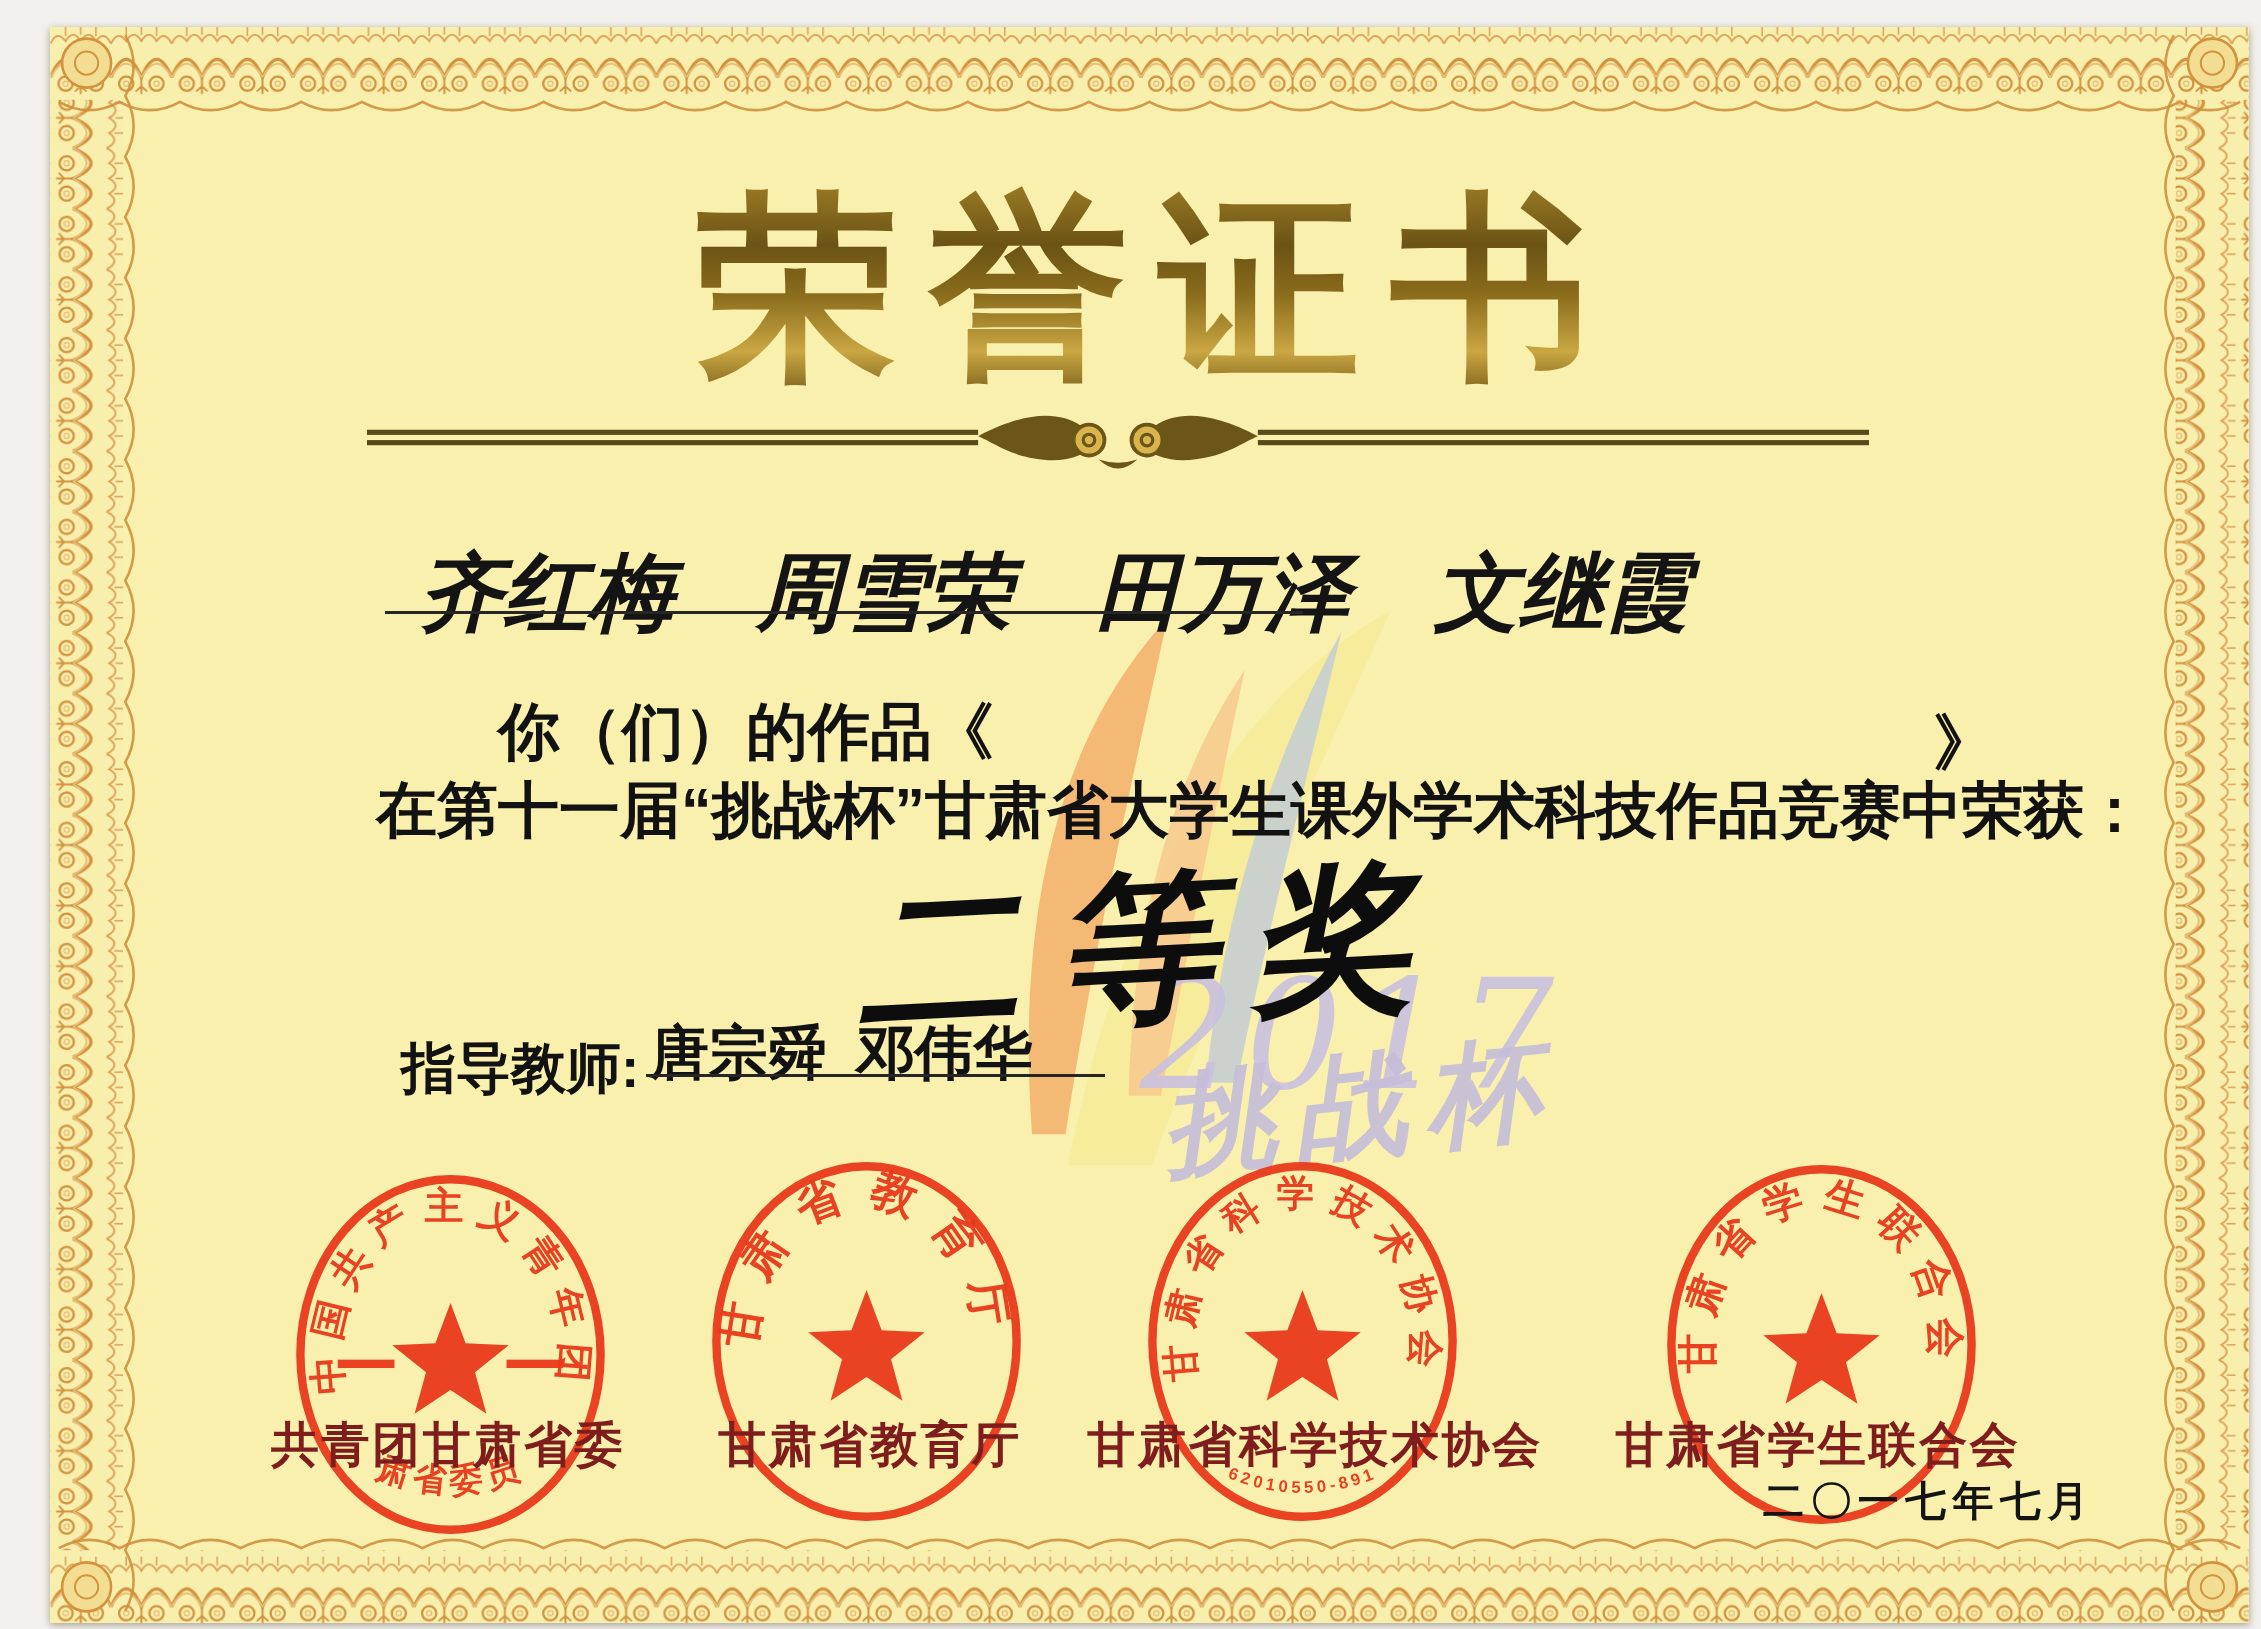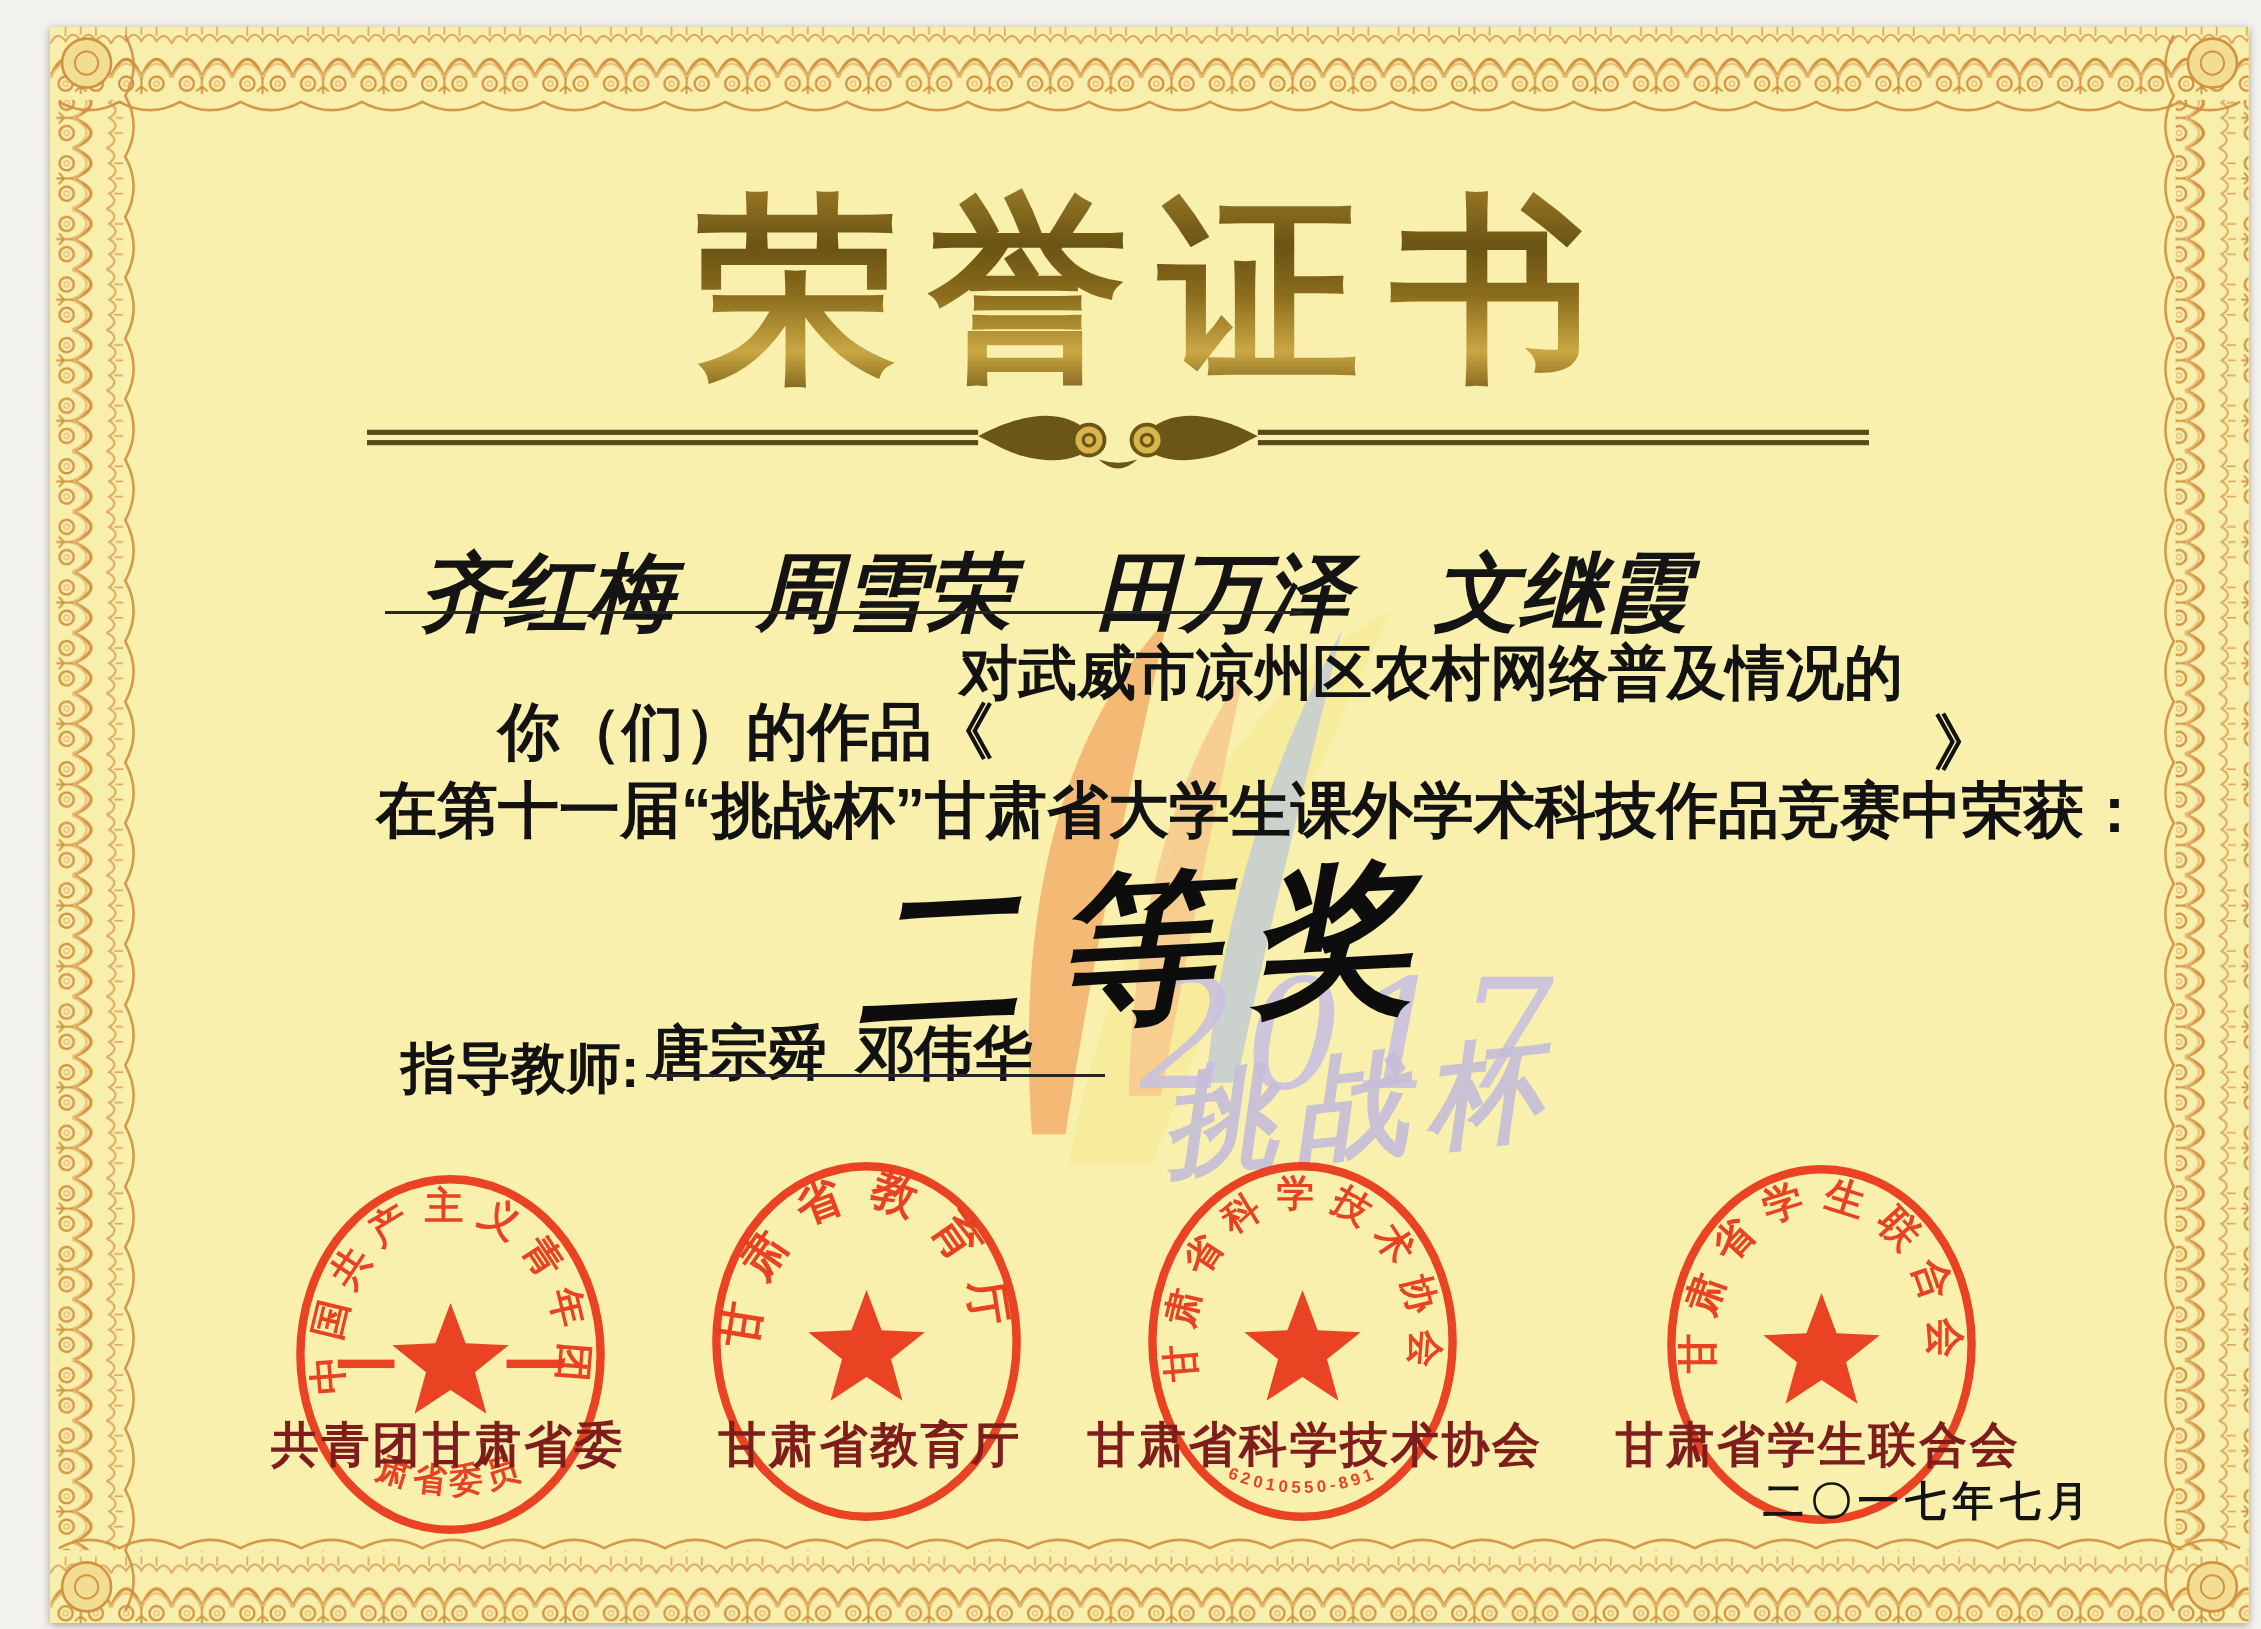--- a/index.html
+++ b/index.html
@@ -4,21 +4,21 @@
 <style>
   html,body{margin:0;padding:0;}
   .page{position:relative;width:2261px;height:1630px;background:#f3f1ee;overflow:hidden;
         font-family:"Liberation Sans","DejaVu Sans",sans-serif;}
   .paper{position:absolute;left:50px;top:27px;width:2199px;height:1596px;background:#f8f0ac;
          box-shadow:0 1.9px 7.7px rgba(70,60,30,.45);}
   .layer{position:absolute;}
   .border-svg{left:0;top:0;z-index:0;}
   .watermark-svg{left:889px;top:558px;z-index:1;}
   .cert-title{left:0;top:153px;width:100%;text-align:center;z-index:2;
-      font-family:Liberation Sans, sans-serif;font-weight:700;
+      font-family:Liberation Serif, serif;font-weight:700;
       font-size:200px;letter-spacing:31px;line-height:1.1;padding-left:19.3px;box-sizing:border-box;
       color:#7c6218;
       background:linear-gradient(180deg,#9c7c26 0%,#6a5314 30%,#8a6c1c 52%,#caa743 78%,#715816 100%);
       -webkit-background-clip:text;background-clip:text;-webkit-text-fill-color:transparent;}
   .divider-svg{left:317px;top:373px;z-index:2;}
   .names{left:368px;top:509px;z-index:2;font-family:"DejaVu Serif","Liberation Serif",serif;
       font-style:italic;font-weight:700;font-size:85px;color:#141414;white-space:nowrap;}
   .names span{margin-right:54px;}
   .names span:last-child{margin-right:0;text-align:center;}
   .rule{background:#262626;height:3.2px;z-index:2;}
@@ -133,21 +133,20 @@
 
     <div class="layer names">
       <span>齐红梅</span>
       <span>周雪荣</span>
       <span>田万泽</span>
       <span>文继霞</span>
     </div>
     <div class="layer rule names-rule"></div>
 
     <div class="layer btext work-intro">你（们）的作品《</div>
-    <div class="layer btext work-line1">对武威市凉州区农村网络普及情况的</div>
     <div class="layer btext work-close">》</div>
 
     <div class="layer btext competition">在第十一届“挑战杯”甘肃省大学生课外学术科技作品竞赛中荣获：</div>
 
     <div class="layer award">二等奖</div>
 
     <div class="layer btext advisor-label">指导教师:</div>
     <div class="layer advisors">
       <span>唐宗舜</span>
       <span>邓伟华</span>

